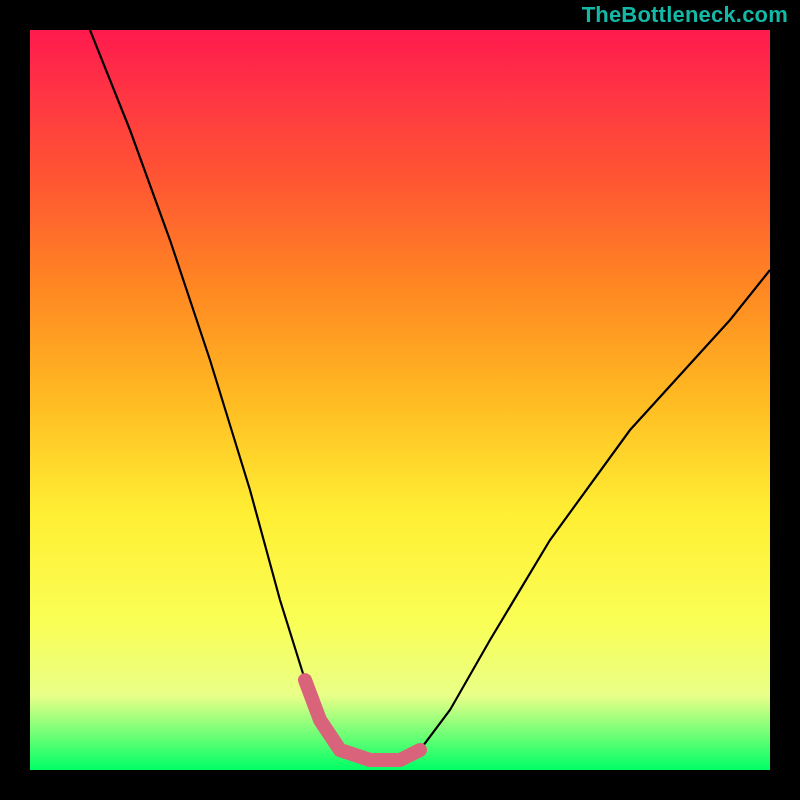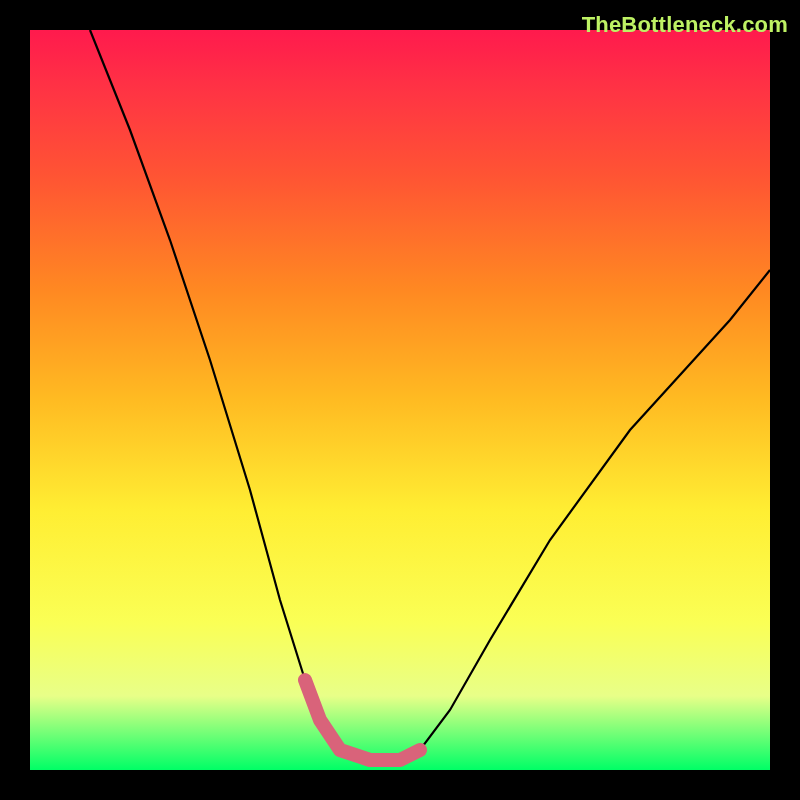--- a/index.html
+++ b/index.html
@@ -22,26 +22,26 @@
       #ff5533 20%,
       #ff8822 35%,
       #ffbb22 50%,
       #ffee33 65%,
       #faff55 80%,
       #e8ff88 90%,
       #00ff66 100%);
   }
   .watermark {
     position: absolute;
-    top: 12px;
+    top: 2px;
     right: 12px;
     font-family: Arial, Helvetica, sans-serif;
     font-size: 22px;
     font-weight: 600;
-    color: #bef264;
+    color: #14b8a6;
     letter-spacing: 0.2px;
   }
   svg.curve {
     position: absolute;
     left: 30px;
     top: 30px;
   }
 </style>
 </head>
 <body>

